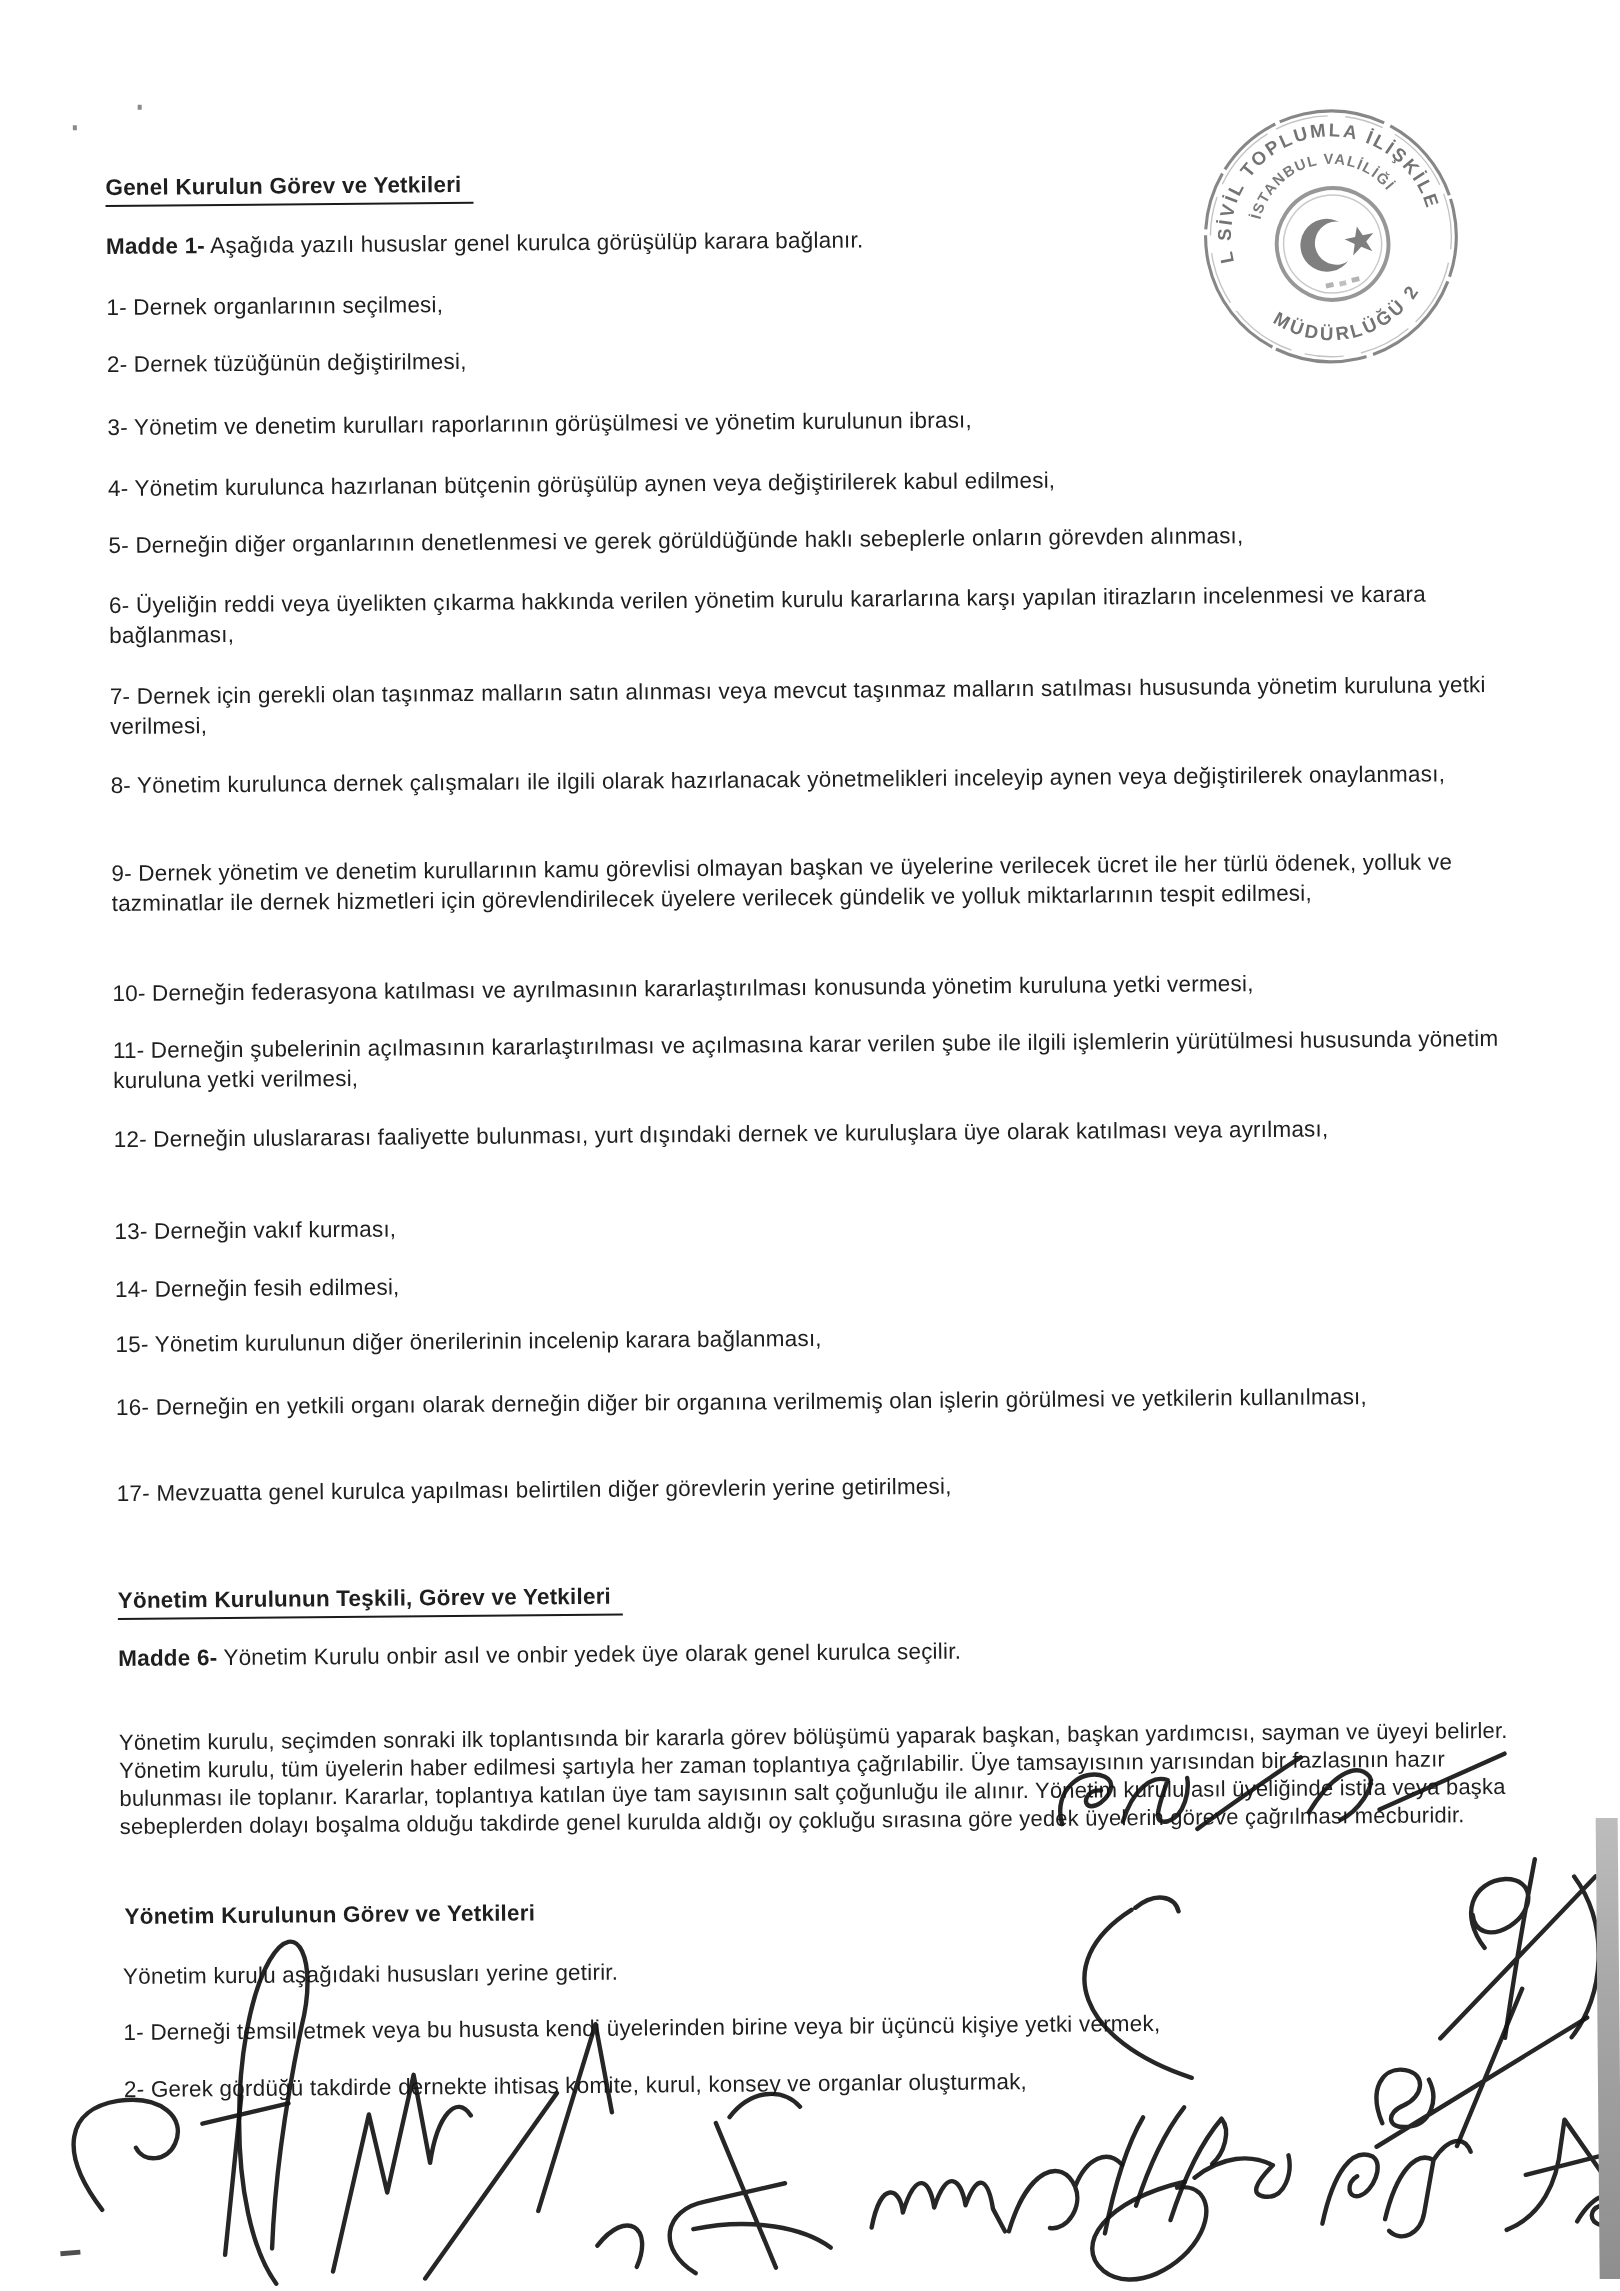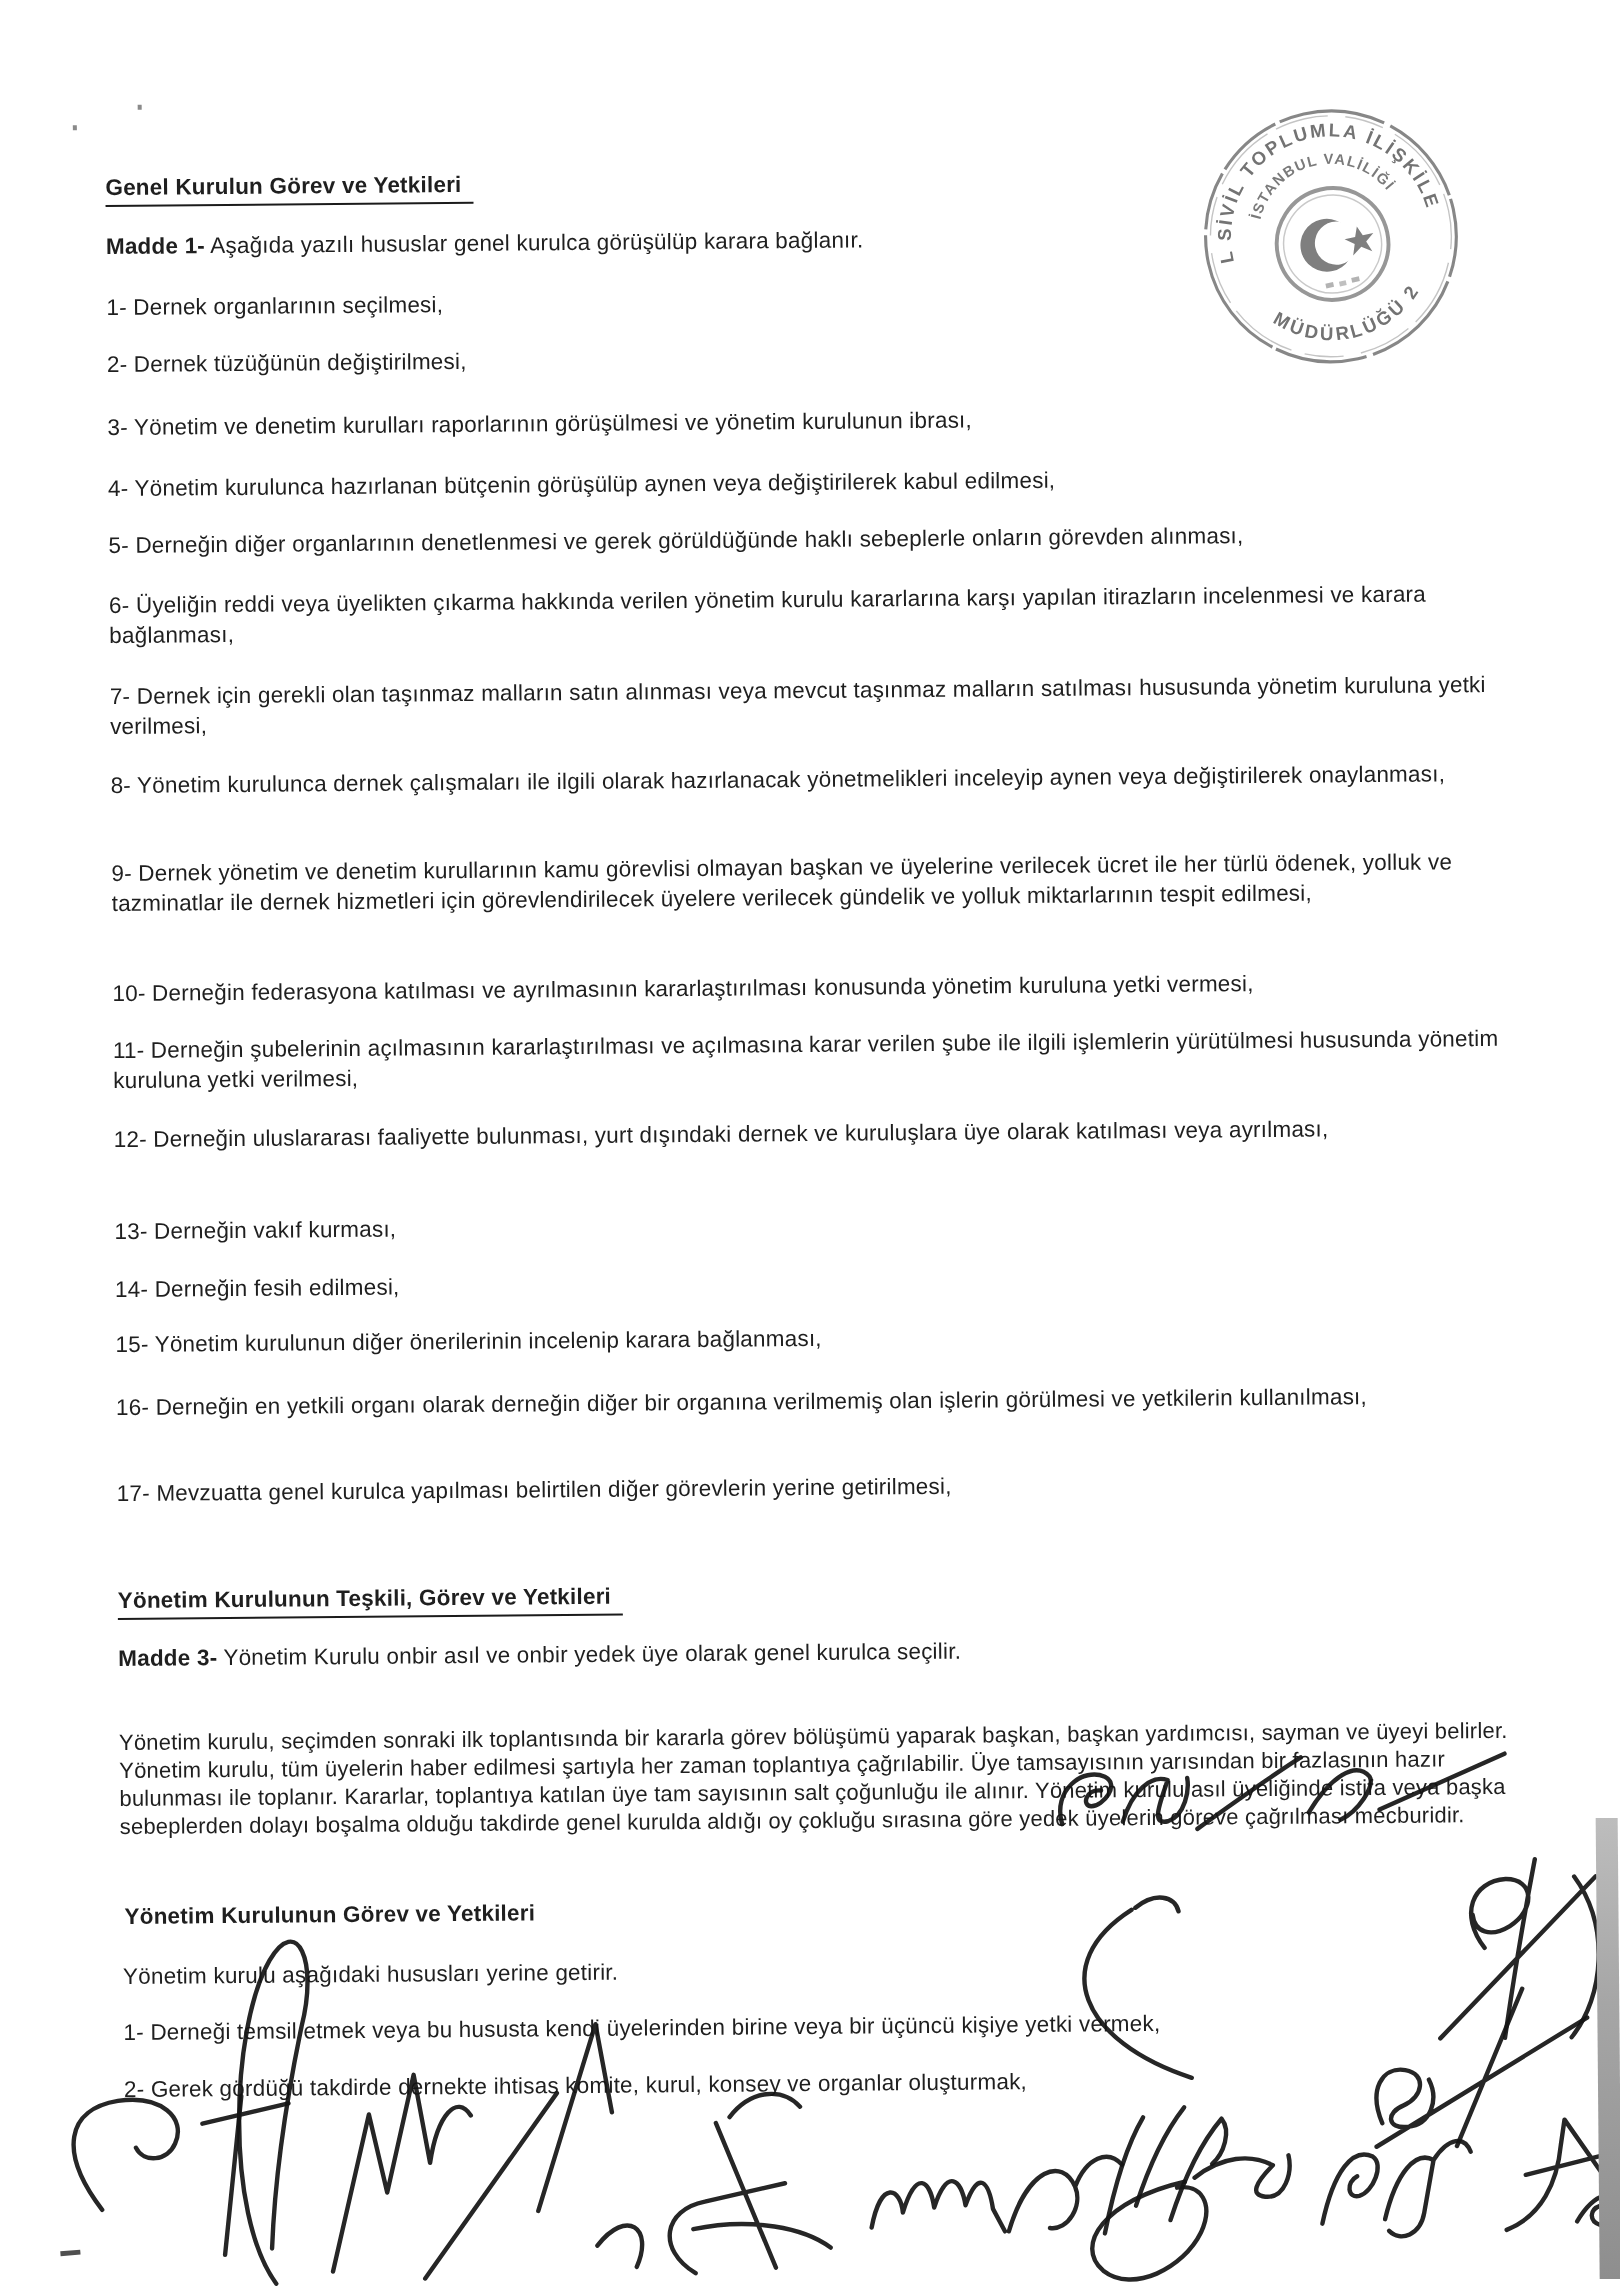--- a/index.html
+++ b/index.html
@@ -87,21 +87,21 @@
     <div class="blk" style="top:1275px">14- Derneğin fesih edilmesi,</div>
     <div class="blk" style="top:1330px">15- Yönetim kurulunun diğer önerilerinin incelenip karara bağlanması,</div>
     <div class="blk" style="top:1393px">16- Derneğin en yetkili organı olarak derneğin diğer bir organına verilmemiş olan işlerin görülmesi ve yetkilerin kullanılması,</div>
     <div class="blk" style="top:1479px">17- Mevzuatta genel kurulca yapılması belirtilen diğer görevlerin yerine getirilmesi,</div>
 
     <div class="blk" style="top:1586px">
       <span class="uline">Yönetim Kurulunun Teşkili, Görev ve Yetkileri</span>
     </div>
 
     <div class="blk" style="top:1644px">
-      <span class="bold">Madde 3-</span><span> Yönetim Kurulu onbir asıl ve onbir yedek üye olarak genel kurulca seçilir.</span>
+      <span class="bold">Madde 6-</span><span> Yönetim Kurulu onbir asıl ve onbir yedek üye olarak genel kurulca seçilir.</span>
     </div>
 
     <div class="blk para" style="top:1729px">Yönetim kurulu, seçimden sonraki ilk toplantısında bir kararla görev bölüşümü yaparak başkan, başkan yardımcısı, sayman ve üyeyi belirler. Yönetim kurulu, tüm üyelerin haber edilmesi şartıyla her zaman toplantıya çağrılabilir. Üye tamsayısının yarısından bir fazlasının hazır bulunması ile toplanır. Kararlar, toplantıya katılan üye tam sayısının salt çoğunluğu ile alınır. Yönetim kurulu asıl üyeliğinde istifa veya başka sebeplerden dolayı boşalma olduğu takdirde genel kurulda aldığı oy çokluğu sırasına göre yedek üyelerin göreve çağrılması mecburidir.</div>
 
     <div class="blk bold" style="top:1902px;left:118px">Yönetim Kurulunun Görev ve Yetkileri</div>
 
     <div class="blk" style="top:1962px;left:116px">Yönetim kurulu aşağıdaki hususları yerine getirir.</div>
 
     <div class="blk" style="top:2018px;left:116px">1- Derneği temsil etmek veya bu hususta kendi üyelerinden birine veya bir üçüncü kişiye yetki vermek,</div>
     <div class="blk" style="top:2075px;left:116px">2- Gerek gördüğü takdirde dernekte ihtisas komite, kurul, konsey ve organlar oluşturmak,</div>

